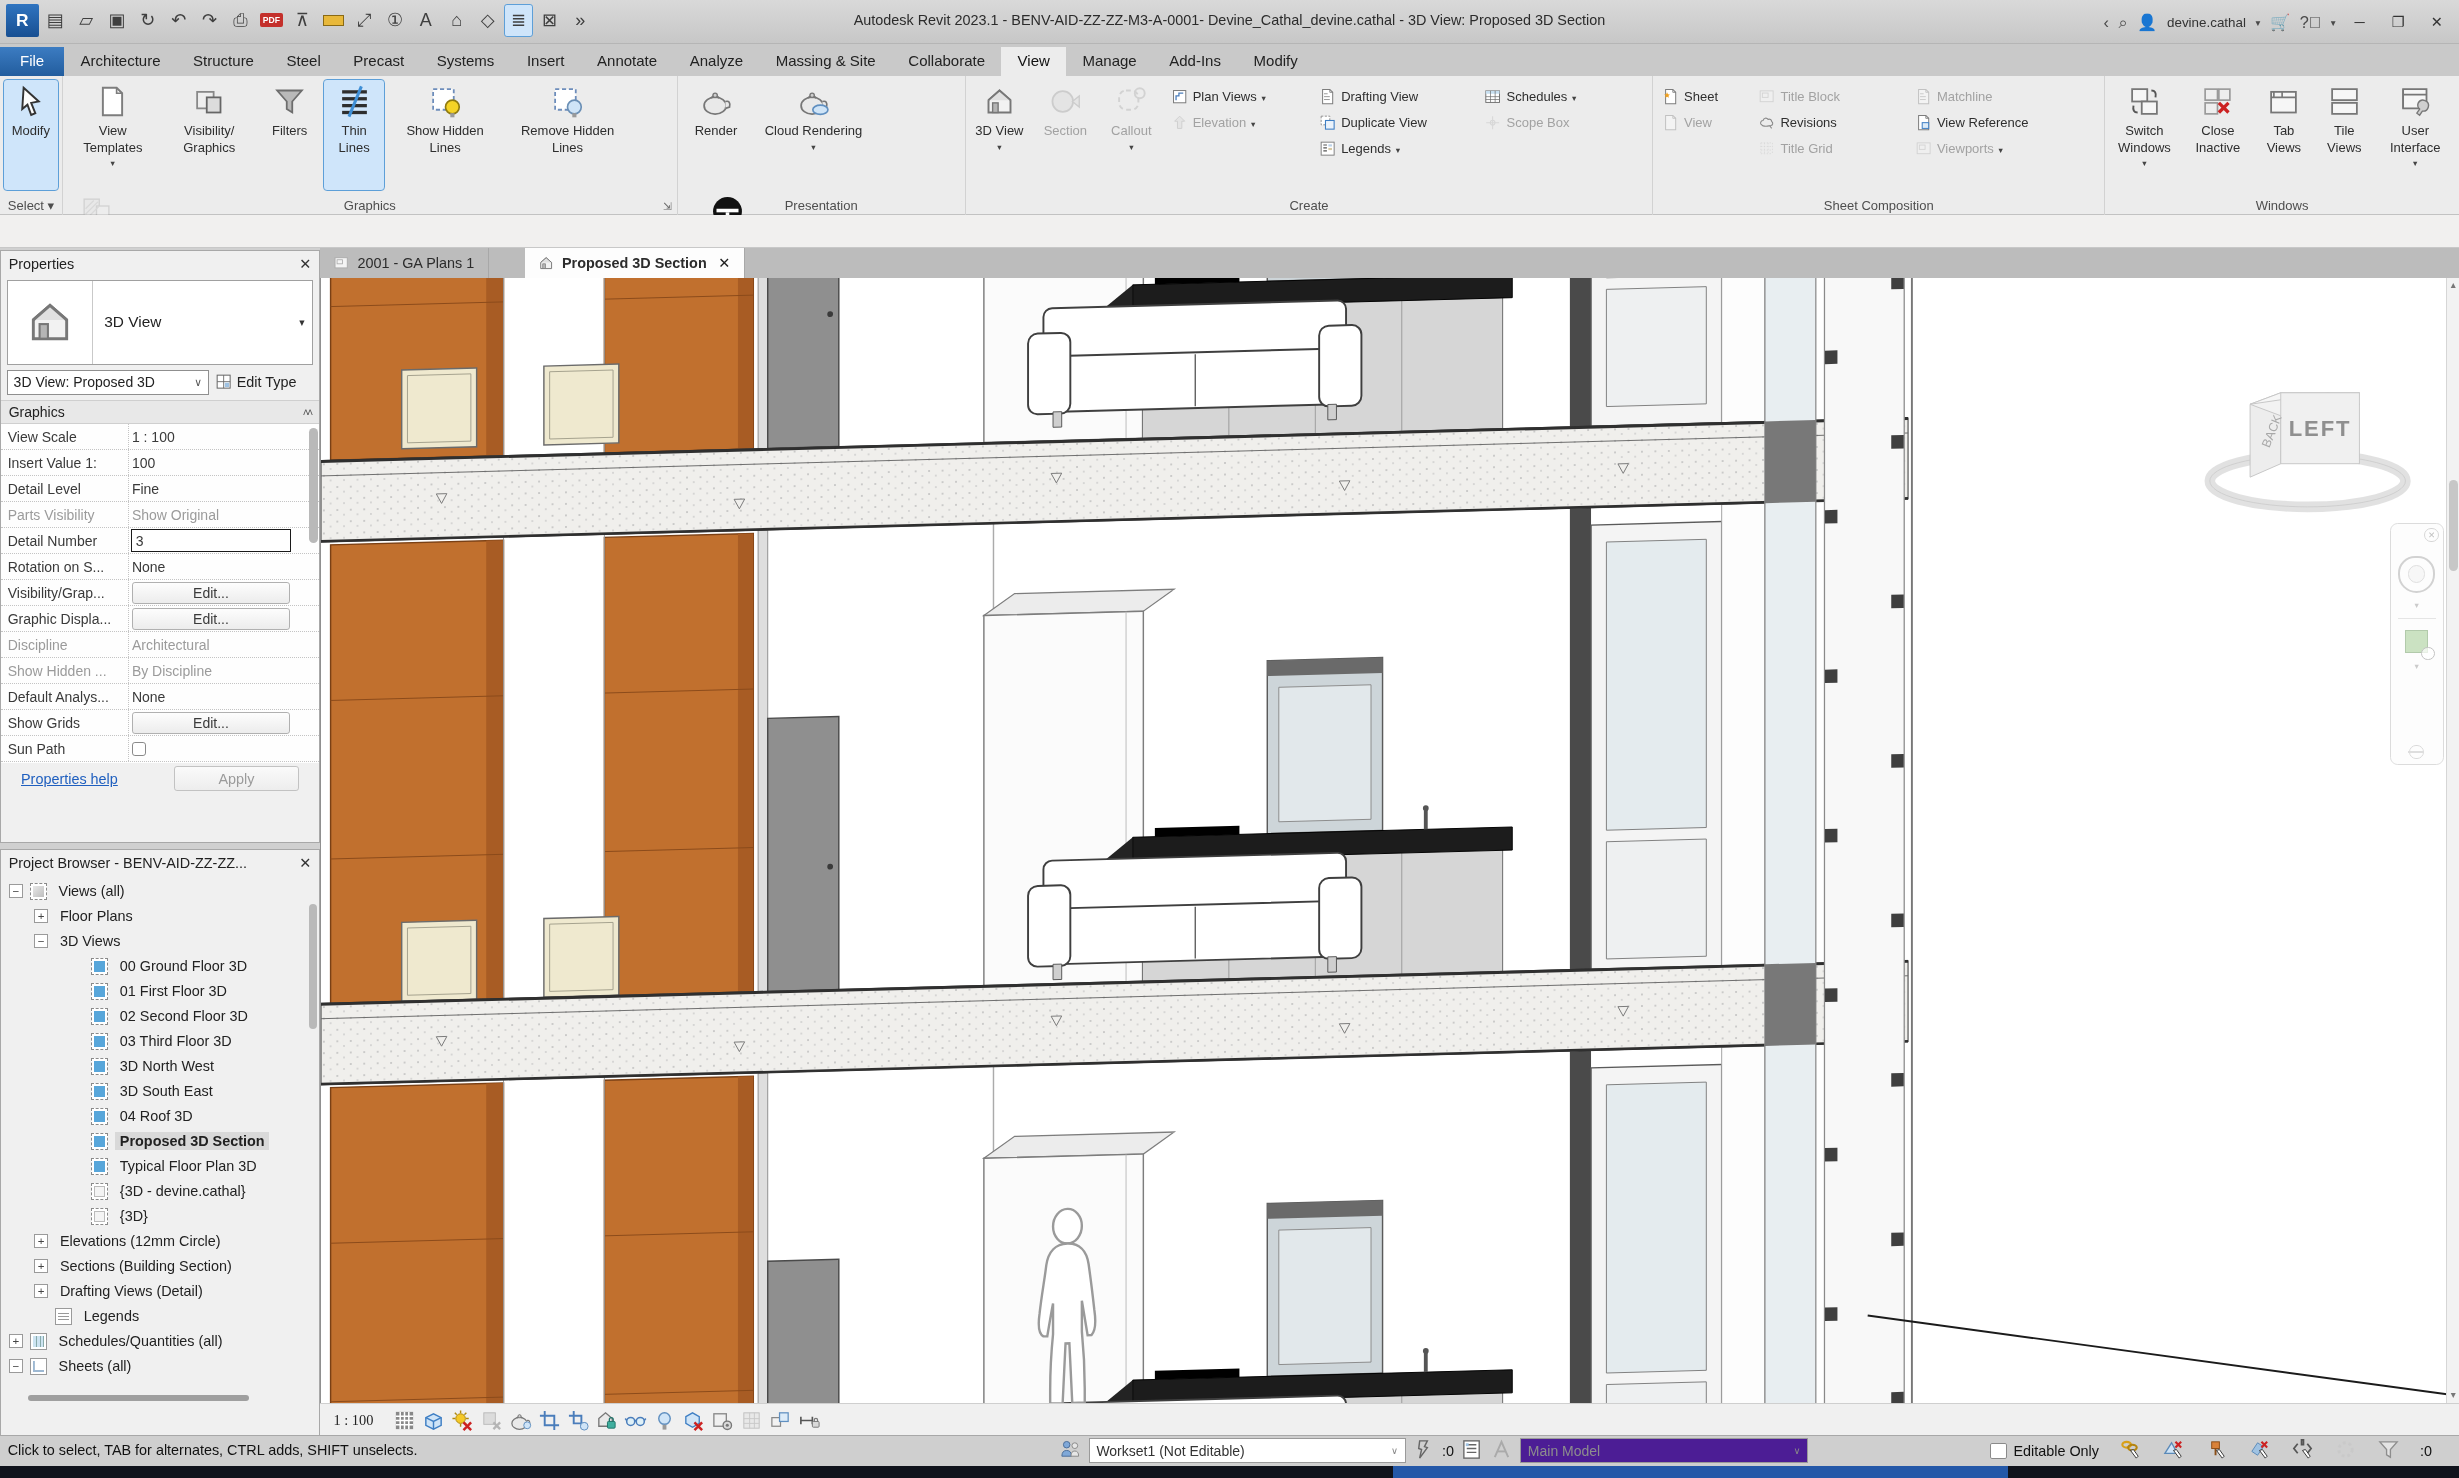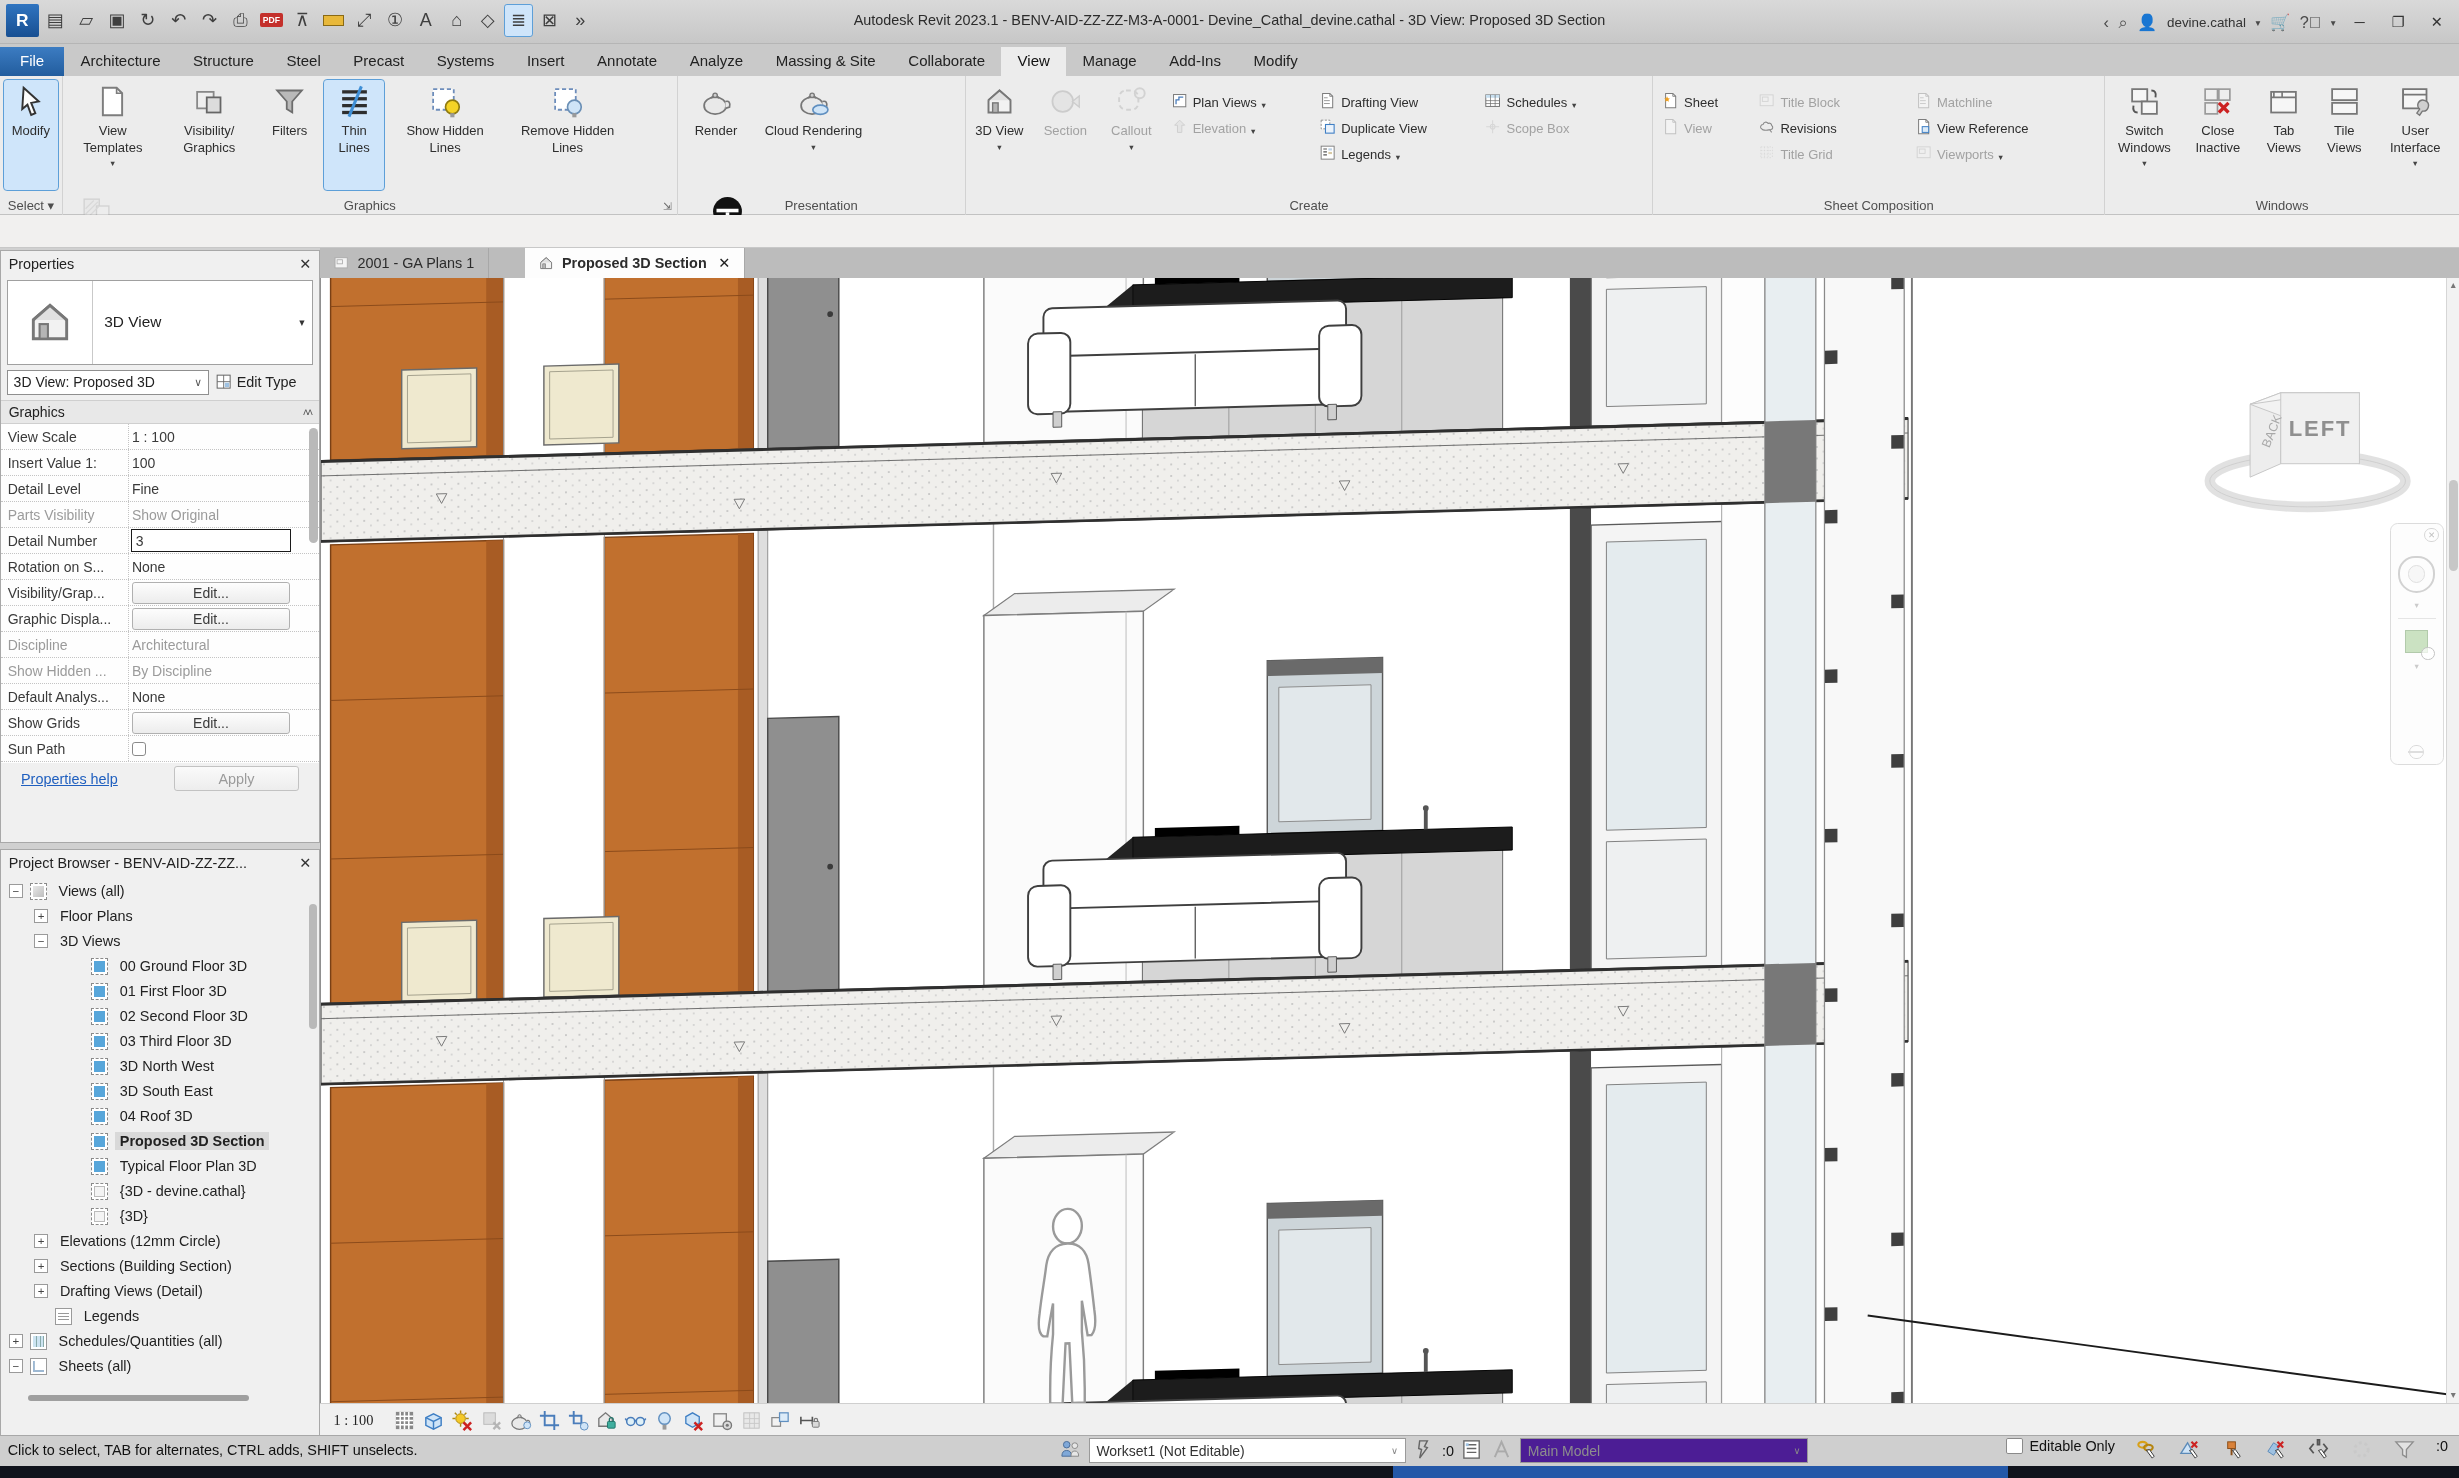--- a/index.html
+++ b/index.html
@@ -43,21 +43,21 @@
   .panel { position:relative; height:139px; border-right:1px solid #d2d2d2; padding:3.8px 3.8px 21px; }
   .plabel { position:absolute; left:0; right:0; bottom:1.9px; text-align:center; font-size:13px; color:#4e4e4e; }
   .launcher { position:absolute; right:4.8px; bottom:2.9px; font-size:10.6px; color:#666; }
   .btnL { display:inline-flex; flex-direction:column; align-items:center; justify-content:flex-start;
     height:110px; padding:4.8px 5.8px 0; border-radius:2.9px; vertical-align:top; }
   .btnL .lbl { font-size:13px; color:#2e2e2e; text-align:center; line-height:1.25; margin-top:5.8px; }
   .btnL.hl { background:#cfe5fa; outline:1px solid #5d9fd8; }
   .btnL.dis .lbl { color:#a2a2a2; }
   .btnL.dis svg { opacity:.38; }
   .drop { font-size:8.6px; color:#444; margin-top:1.9px; }
-  .btnS { display:flex; align-items:flex-end; gap:4.8px; height:26px; padding:0 4.8px; font-size:13px; color:#2e2e2e; }
+  .btnS { display:flex; align-items:center; gap:4.8px; height:26px; padding:0 4.8px; font-size:13px; color:#2e2e2e; }
   .btnS.dis { color:#a2a2a2; }
   .btnS.dis svg { opacity:.38; }
   .ri { width:33px; height:33px; }
   .ri16 { width:17.3px; height:17.3px; }
   .stack { display:inline-flex; flex-direction:column; vertical-align:top; margin-top:3.8px; }
 
   
   #optionsbar { position:absolute; left:0; top:215px; width:2459px; height:33px; background:#f1f0ef;
     border-bottom:1px solid #c8c8c8; }
 
@@ -181,21 +181,21 @@
 
   
   #statusbar { position:absolute; left:0; top:1435px; width:2459px; height:31px; background:#cfcfcf;
     border-top:1px solid #a8a8a8; font-size:14.4px; color:#111; }
   #sb-hint { position:absolute; left:7.7px; top:5.8px; }
   #sb-mid { position:absolute; left:1059px; top:1.9px; display:flex; align-items:center; gap:6.7px; }
   .sb-combo { width:317px; height:25px; background:#fff; border:1px solid #9a9a9a; display:flex;
     align-items:center; padding:0 6.7px; font-size:14px; color:#333; }
   .sb-combo .cv { margin-left:auto; font-size:9.6px; color:#888; }
   .sb-combo.dis { background:#4c1d95; color:#8d8d8d; }
-  #sb-right { position:absolute; right:11px; top:1.9px; display:flex; align-items:flex-start; gap:20px; }
+  #sb-right { position:absolute; right:27px; top:1.9px; display:flex; align-items:center; gap:20px; }
   #editable-only { display:flex; align-items:center; gap:6.7px; }
   #editable-only .cb { width:16.3px; height:16.3px; background:#fff; border:1px solid #8a8a8a; border-radius:1.9px; }
   .sbi svg { width:23px; height:23px; }
   #taskstrip { position:absolute; left:0; top:1466px; width:2459px; height:12.5px; background:#10131c; }
   #taskstrip .seg { position:absolute; left:1393px; top:0; width:615px; height:12.5px; background:#2458a8; }
 
   text { font-family:"Liberation Sans", sans-serif; }
 </style>
 </head>
 <body>

